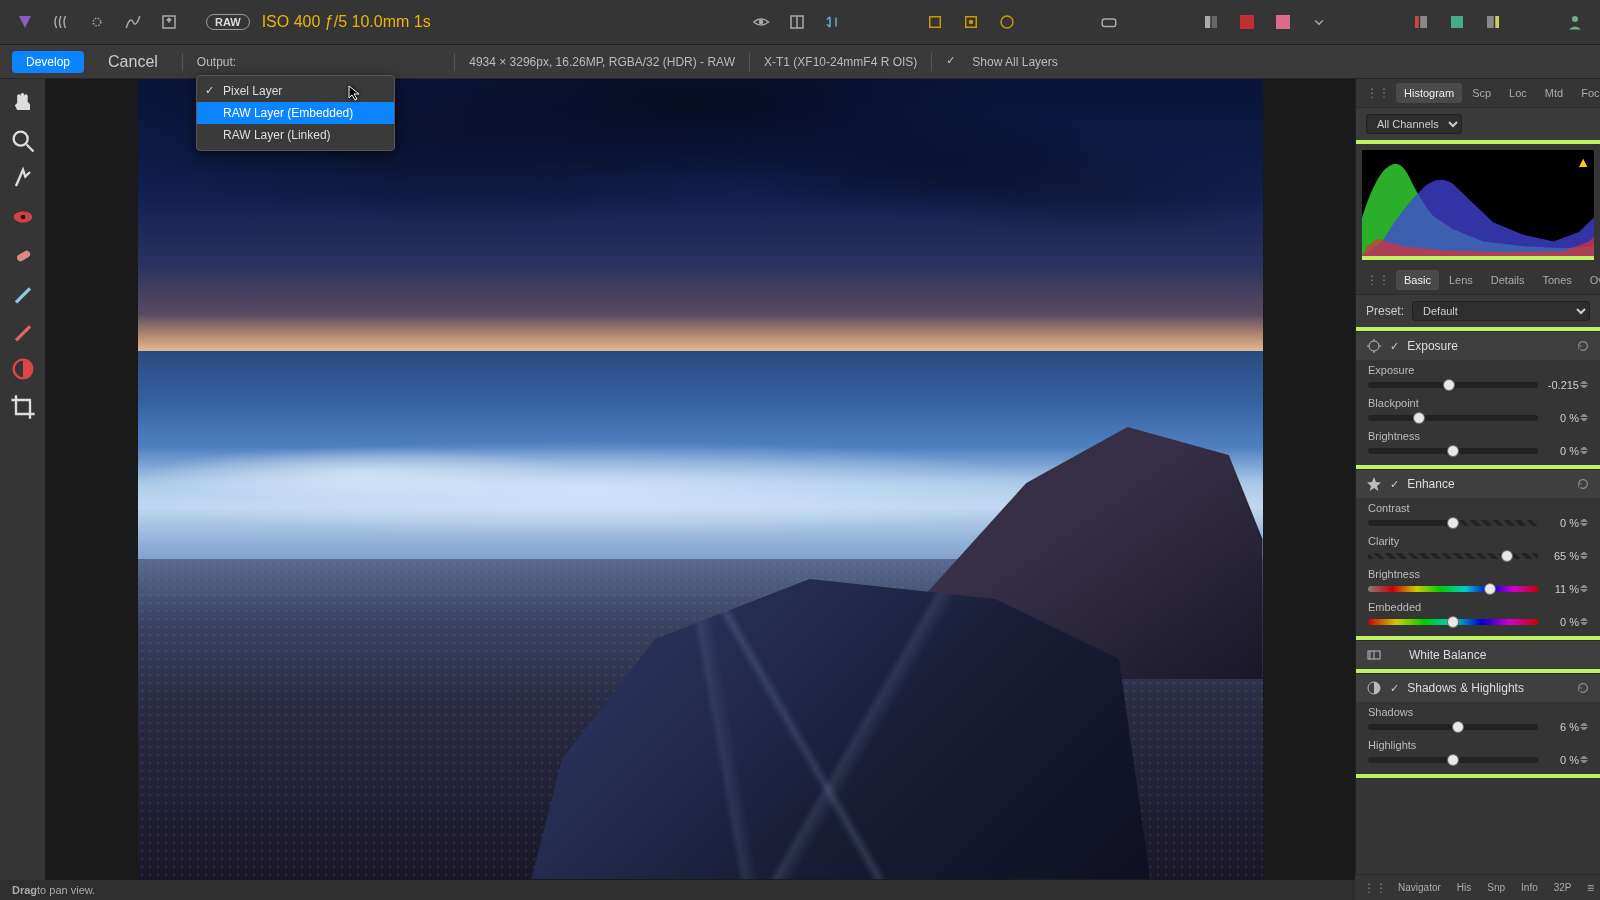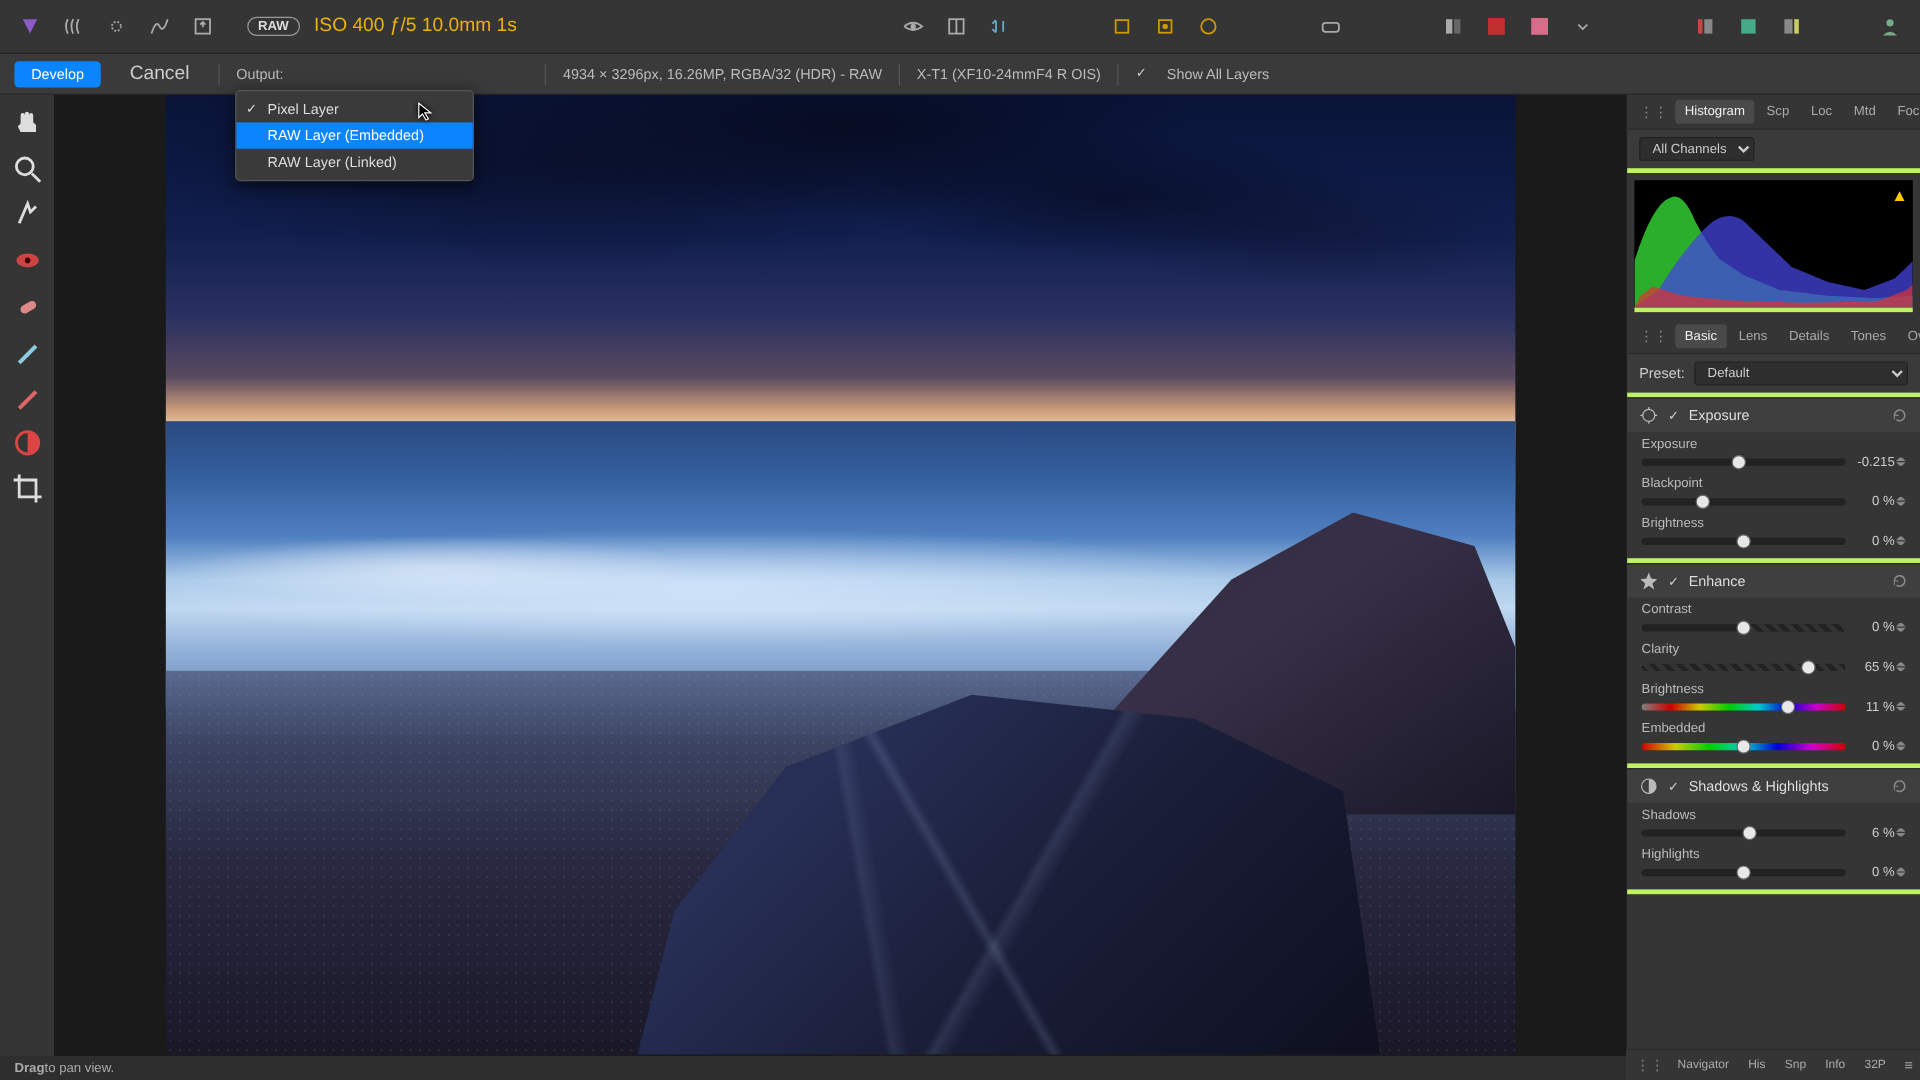--- a/index.html
+++ b/index.html
@@ -465,20 +465,29 @@
             </div>
           <span class="slider-val">0 %</span>
           <div class="stepper">
               <span class="u"></span>
               <span class="d"></span>
             </div>
         </div>
       </div>
     </div>
 
+    <div class="collapsible-hdr section">
+      <svg class="round-icon" viewBox="0 0 16 16">
+          <rect x="2" y="4" width="12" height="8" stroke="#bbb" fill="none"></rect>
+          <line x1="4" y1="4" x2="4" y2="12" stroke="#bbb"></line>
+          <line x1="8" y1="4" x2="8" y2="12" stroke="#bbb"></line>
+        </svg>
+      <span style="width:11px"></span>
+      <span class="title">White Balance</span>
+    </div>
 
     <div class="collapsible-hdr">
       <svg class="round-icon" viewBox="0 0 16 16">
           <circle cx="8" cy="8" r="6" stroke="#bbb" fill="none"></circle>
           <path d="M8 2 a6 6 0 0 1 0 12 z" fill="#bbb"></path>
         </svg>
       <span class="chk-s">✓</span>
       <span class="title">Shadows &amp; Highlights</span>
       <svg class="reset" width="14" height="14" viewBox="0 0 16 16">
           <path d="M3 8 a5 5 0 1 1 2 4" stroke="#888" fill="none" stroke-width="1.5"></path>

